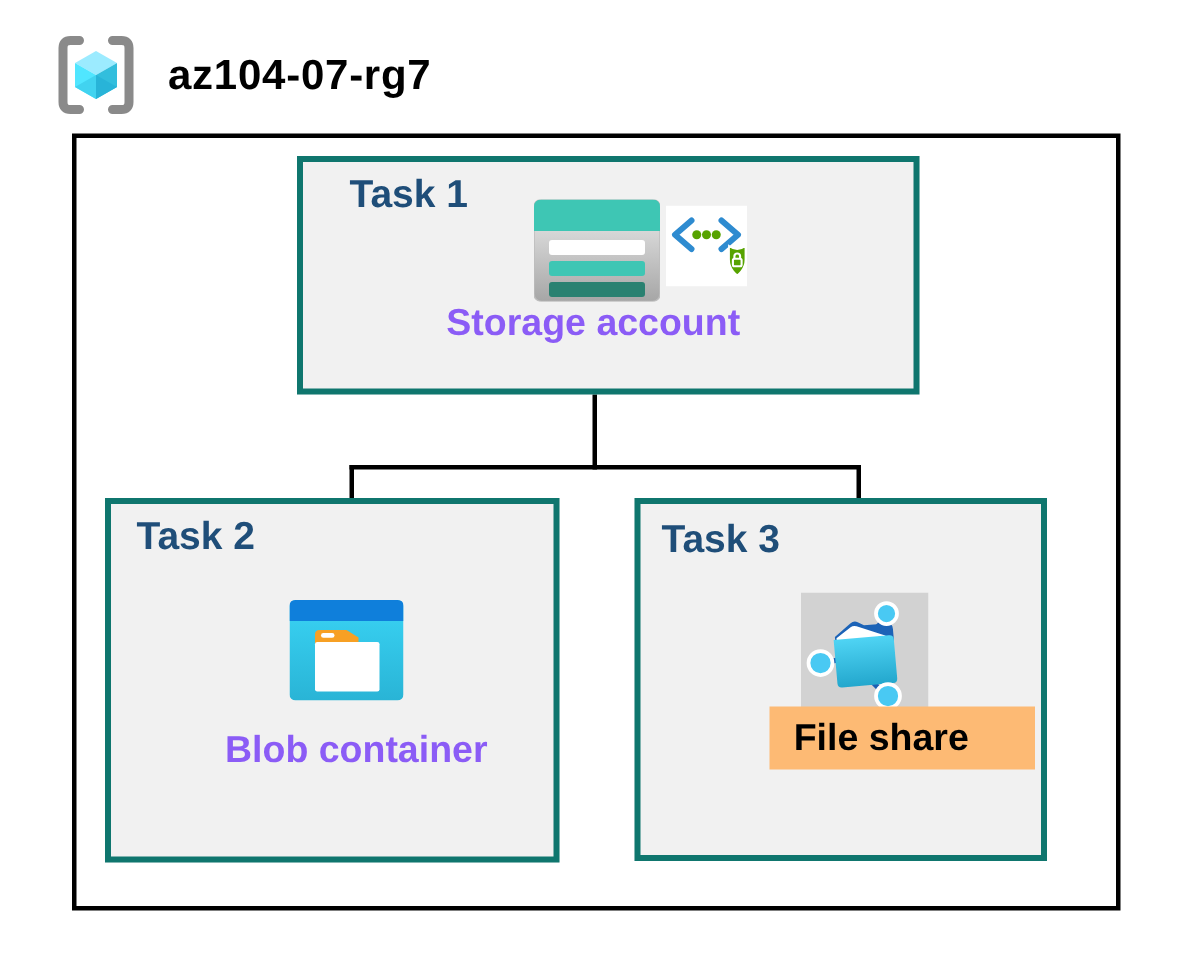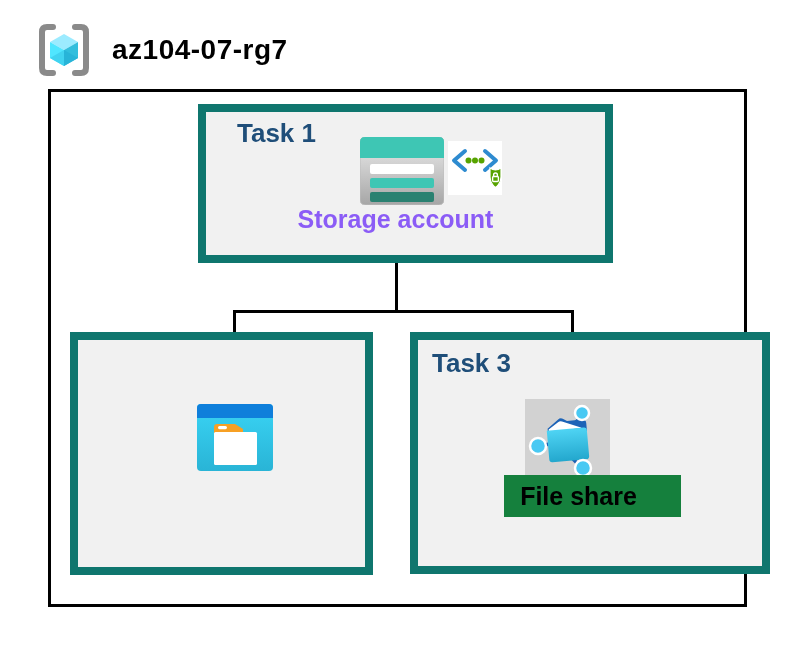--- a/index.html
+++ b/index.html
@@ -10,45 +10,45 @@
   
   .rg-header{position:absolute;left:38px;top:22px;display:flex;align-items:center;gap:22px;}
   .rg-icon{width:52px;height:56px;display:block;}
   .rg-name{font-size:28px;font-weight:bold;color:#000000;letter-spacing:0.5px;}
   
   .outer-box{
     position:absolute;left:48px;top:89px;width:699px;height:518px;
     border:3px solid #000;background:#ffffff;box-sizing:border-box;
   }
   .task-box{
-    position:absolute;border:8px solid #0f766e;background:#f1f1f1;box-sizing:border-box;padding-left:21px;
+    position:absolute;border:4px solid #0f766e;background:#f1f1f1;box-sizing:border-box;padding-left:21px;
   }
   .task1{left:198px;top:104px;width:415px;height:159px;}
   .task2{left:70px;top:332px;width:303px;height:243px;}
-  .task3{left:410px;top:332px;width:360px;height:242px;}
+  .task3{left:423px;top:332px;width:275px;height:242px;}
   .task-title{
     position:absolute;font-size:26px;font-weight:bold;color:#1f4e79;white-space:nowrap;
   }
   .task1 .task-title{left:31px;top:6px;}
   .task2 .task-title{left:17px;top:6px;}
   .task3 .task-title{left:14px;top:8px;}
   .item-label{
     position:absolute;font-size:25px;font-weight:bold;color:#8b5cf6;white-space:nowrap;
     text-align:center;
   }
   .t1-label{left:0;top:93px;width:100%;transform:translateX(-10px);}
   .t2-label{left:16px;top:150px;width:100%;}
   
   .storage-icon{position:absolute;left:154px;top:25px;width:84px;height:68px;}
   .secure-api-icon{position:absolute;left:242px;top:29px;width:54px;height:54px;}
   .blob-icon{position:absolute;left:119px;top:64px;width:76px;height:67px;}
   
   .fs-icon-bg{position:absolute;left:107px;top:59px;width:85px;height:77px;}
   .fs-label-bg{
-    position:absolute;left:86px;top:135px;width:177px;height:42px;background:#15803d;
+    position:absolute;left:86px;top:135px;width:177px;height:42px;background:#fdba74;
     display:flex;align-items:center;justify-content:center;
   }
   .fs-label{font-size:25px;font-weight:bold;color:#000;white-space:nowrap;transform:translateX(-14px);}
   
   .conn{position:absolute;background:#000;}
   .conn-v-center{left:395px;top:232px;width:3px;height:81px;}
   .conn-h{left:233px;top:310px;width:341px;height:3px;}
   .conn-v-left{left:233px;top:310px;width:3px;height:80px;}
   .conn-v-right{left:571px;top:310px;width:3px;height:83px;}
 </style>
@@ -103,35 +103,37 @@
       <circle cx="33.5" cy="19.5" r="3" fill="#57a300"></circle>
       <path d="M42 27 c3.6 2.6 7.4 2.6 11 0 v9 c0 7 -5.5 10.5 -5.5 10.5 s-5.5 -3.5 -5.5 -10.5 z" fill="#57a300" stroke="#ffffff" stroke-width="1.2"></path>
       <rect x="44.6" y="35.5" width="5.8" height="5" rx="1" fill="none" stroke="#ffffff" stroke-width="1.4"></rect>
       <path d="M45.6 35.5 v-1.6 a1.9 1.9 0 0 1 3.8 0 v1.6" fill="none" stroke="#ffffff" stroke-width="1.4"></path>
     </svg>
 
     <div class="item-label t1-label">Storage account</div>
   </div>
 
   <div class="task-box task2">
+    <span class="task-title">Task 2</span>
 
     <svg class="blob-icon" viewBox="0 0 76 67">
       <defs>
         <linearGradient id="bgrad" x1="0" y1="0" x2="0" y2="1">
           <stop offset="0" stop-color="#3ad4f5"></stop>
           <stop offset="1" stop-color="#29b4d6"></stop>
         </linearGradient>
       </defs>
       <rect x="0" y="0" width="76" height="67" rx="4" fill="url(#bgrad)"></rect>
       <path d="M0 4 Q0 0 4 0 H72 Q76 0 76 4 V14 H0 Z" fill="#0f7fdb"></path>
       <path d="M17 23 q0 -3 3 -3 h18 l8 5 v4 h-29 z" fill="#f7a024"></path>
       <rect x="21" y="22" width="9" height="3.2" rx="1.6" fill="#ffffff"></rect>
       <rect x="17" y="28" width="43" height="33" rx="1.5" fill="#ffffff"></rect>
     </svg>
 
+    <div class="item-label t2-label">Blob container</div>
   </div>
 
   <div class="task-box task3">
     <span class="task-title">Task 3</span>
 
     <svg class="fs-icon-bg" viewBox="0 0 85 77">
       <defs>
         <linearGradient id="fgrad" x1="0" y1="0" x2="0" y2="1">
           <stop offset="0" stop-color="#4fd4f4"></stop>
           <stop offset="1" stop-color="#23a7cd"></stop>

